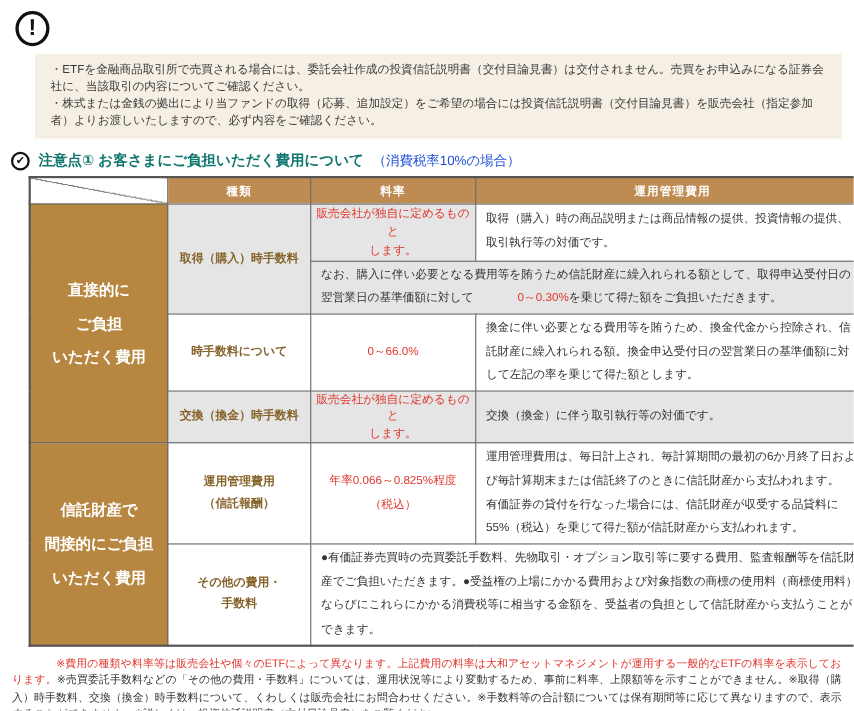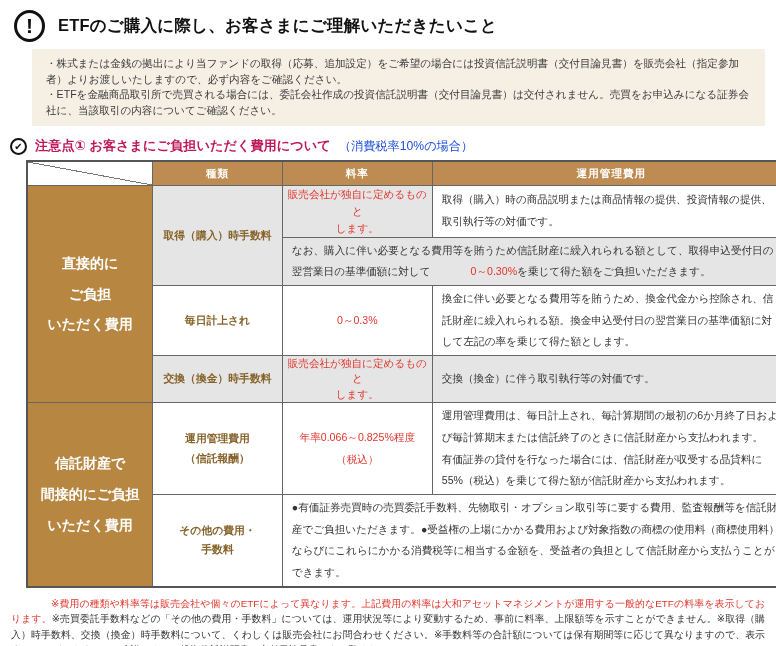--- a/index.html
+++ b/index.html
@@ -23,21 +23,21 @@
            font-size:10.6px; line-height:1.47; color:#3a3a3a; }
   .intro p { margin:0; }
 
   
   .sec { display:flex; align-items:center; gap:8px; margin:11px 0 5px 2px; }
   .check {
     width:13px; height:13px; border:2.5px solid #111; border-radius:50%;
     display:flex; align-items:center; justify-content:center;
     font-size:10px; font-weight:bold; color:#111; flex:0 0 auto; box-sizing:content-box;
   }
-  .sec-title { font-size:13.2px; font-weight:bold; color:#be185d; }
+  .sec-title { font-size:13.2px; font-weight:bold; color:#0f766e; }
   .sec-note { font-size:12.2px; color:#1d4ed8; }
 
   
   table.cost { border-collapse:collapse; margin-left:18px; width:766px;
                table-layout:fixed; border:2px solid #555; }
   .cost td, .cost th { border:1px solid #666; font-size:10.6px; vertical-align:middle; padding:0; }
   .cost th { background:#BE8C52; color:#fff; font-weight:bold; letter-spacing:1px; }
   td.corner {
     background-color:#fff;
     background-image:linear-gradient(to top right, transparent 48.9%, #777 48.9%, #777 51.1%, transparent 51.1%);
@@ -55,26 +55,25 @@
   
   .footnote { margin:8px 3px 0 3px; font-size:9.9px; line-height:1.57; color:#333; text-align:justify; }
 </style>
 </head>
 <body>
 
 <div class="page">
 
   <div class="hdr">
     <div class="excl">!</div>
-    <div class="title">ETFのご購入に際し、お客さまにご理解いただきたいこと</div>
   </div>
 
   <div class="intro">
+    <p>・ETFを金融商品取引所で売買される場合には、委託会社作成の投資信託説明書（交付目論見書）は交付されません。売買をお申込みになる証券会社に、当該取引の内容についてご確認ください。</p>
     <p>・株式または金銭の拠出により当ファンドの取得（応募、追加設定）をご希望の場合には投資信託説明書（交付目論見書）を販売会社（指定参加者）よりお渡しいたしますので、必ず内容をご確認ください。</p>
-    <p>・ETFを金融商品取引所で売買される場合には、委託会社作成の投資信託説明書（交付目論見書）は交付されません。売買をお申込みになる証券会社に、当該取引の内容についてご確認ください。</p>
   </div>
 
   <div class="sec">
     <div class="check">✔</div>
     <div class="sec-title">注意点① お客さまにご負担いただく費用について</div>
     <div class="sec-note">（消費税率10%の場合）</div>
   </div>
 
   <table class="cost">
     <colgroup>
@@ -98,22 +97,22 @@
       <td class="rate beige">販売会社が独自に定めるものと
 します。</td>
       <td class="desc">取得（購入）時の商品説明または商品情報の提供、投資情報の提供、取引執行等の対価です。</td>
     </tr>
     <tr style="height:47px">
       <td class="desc beige" colspan="2">
         <span>なお、購入に伴い必要となる費用等を賄うため信託財産に繰入れられる額として、取得申込受付日の翌営業日の基準価額に対して</span><span class="red">0～0.30%</span><span>を乗じて得た額をご負担いただきます。</span>
       </td>
     </tr>
     <tr style="height:65px">
-      <td class="kind">毎日計上され</td>
-      <td class="rate">0～0.3%</td>
+      <td class="kind">時手数料について</td>
+      <td class="rate">0～66.0%</td>
       <td class="desc">換金に伴い必要となる費用等を賄うため、換金代金から控除され、信託財産に繰入れられる額。換金申込受付日の翌営業日の基準価額に対して左記の率を乗じて得た額とします。</td>
     </tr>
     <tr style="height:35px">
       <td class="kind beige">交換（換金）時手数料</td>
       <td class="rate beige" style="line-height:1.45">販売会社が独自に定めるものと
 します。</td>
       <td class="desc beige">交換（換金）に伴う取引執行等の対価です。</td>
     </tr>
     <tr style="height:91px">
       <td class="group" rowspan="2">信託財産で

